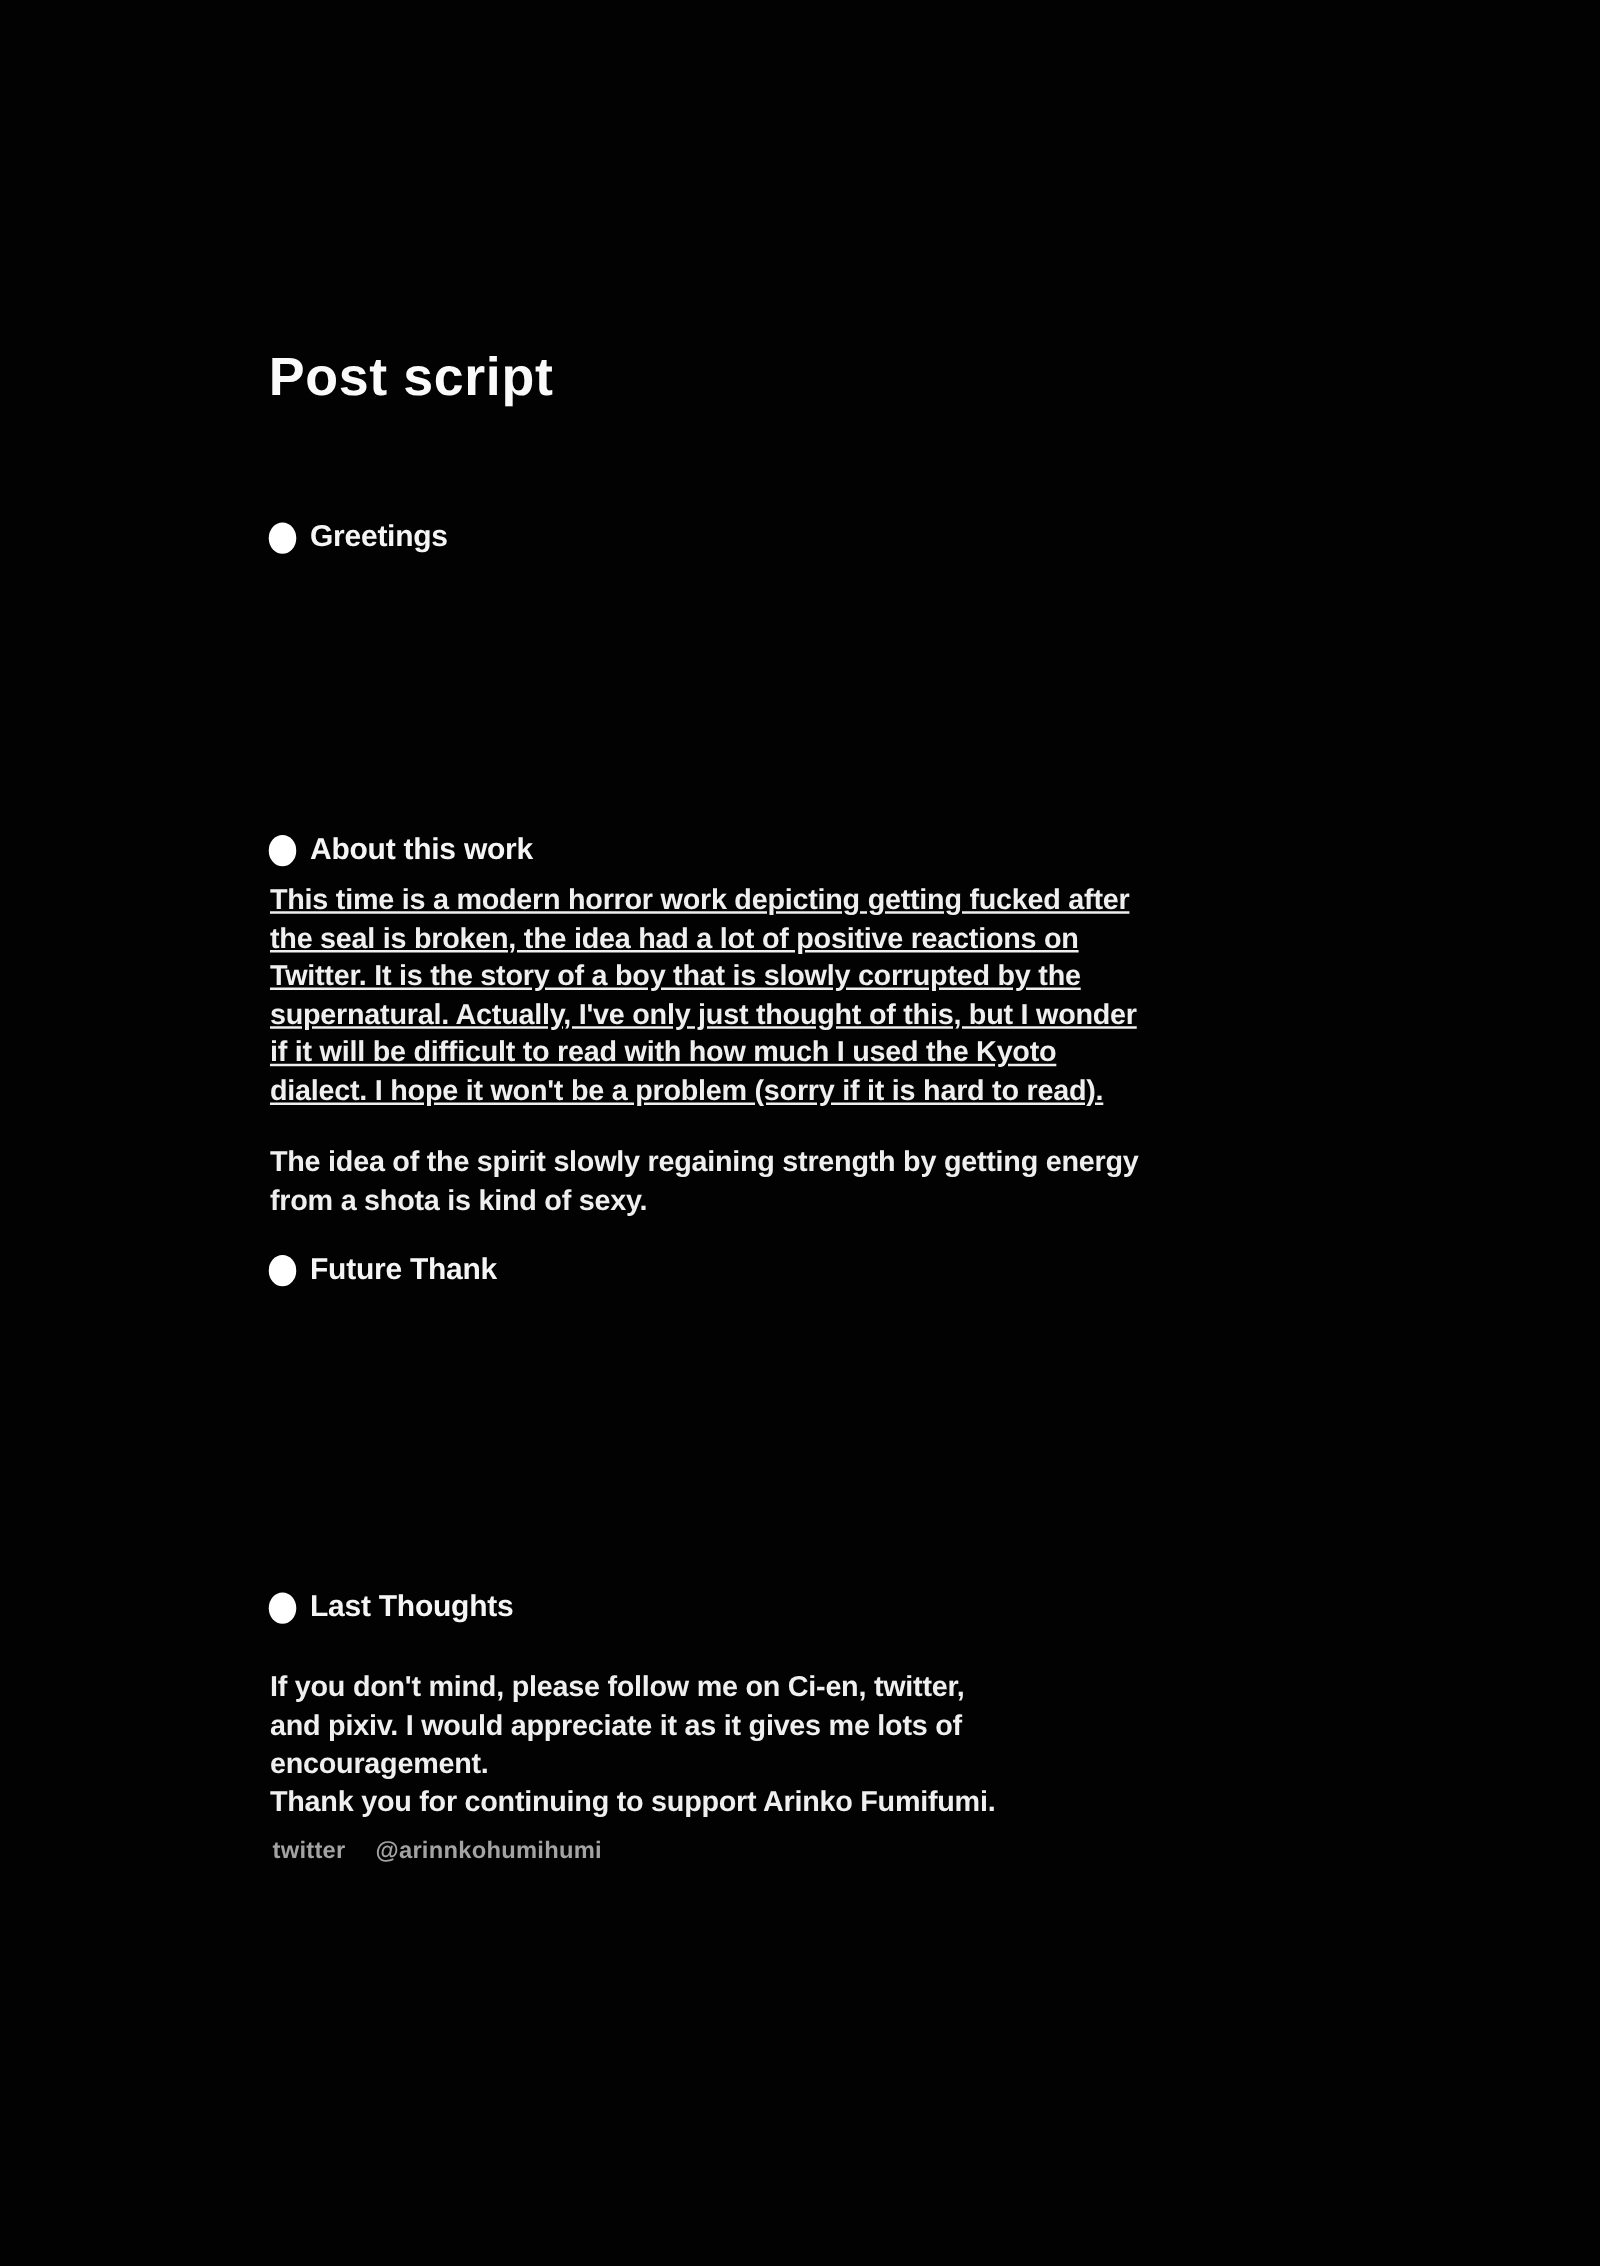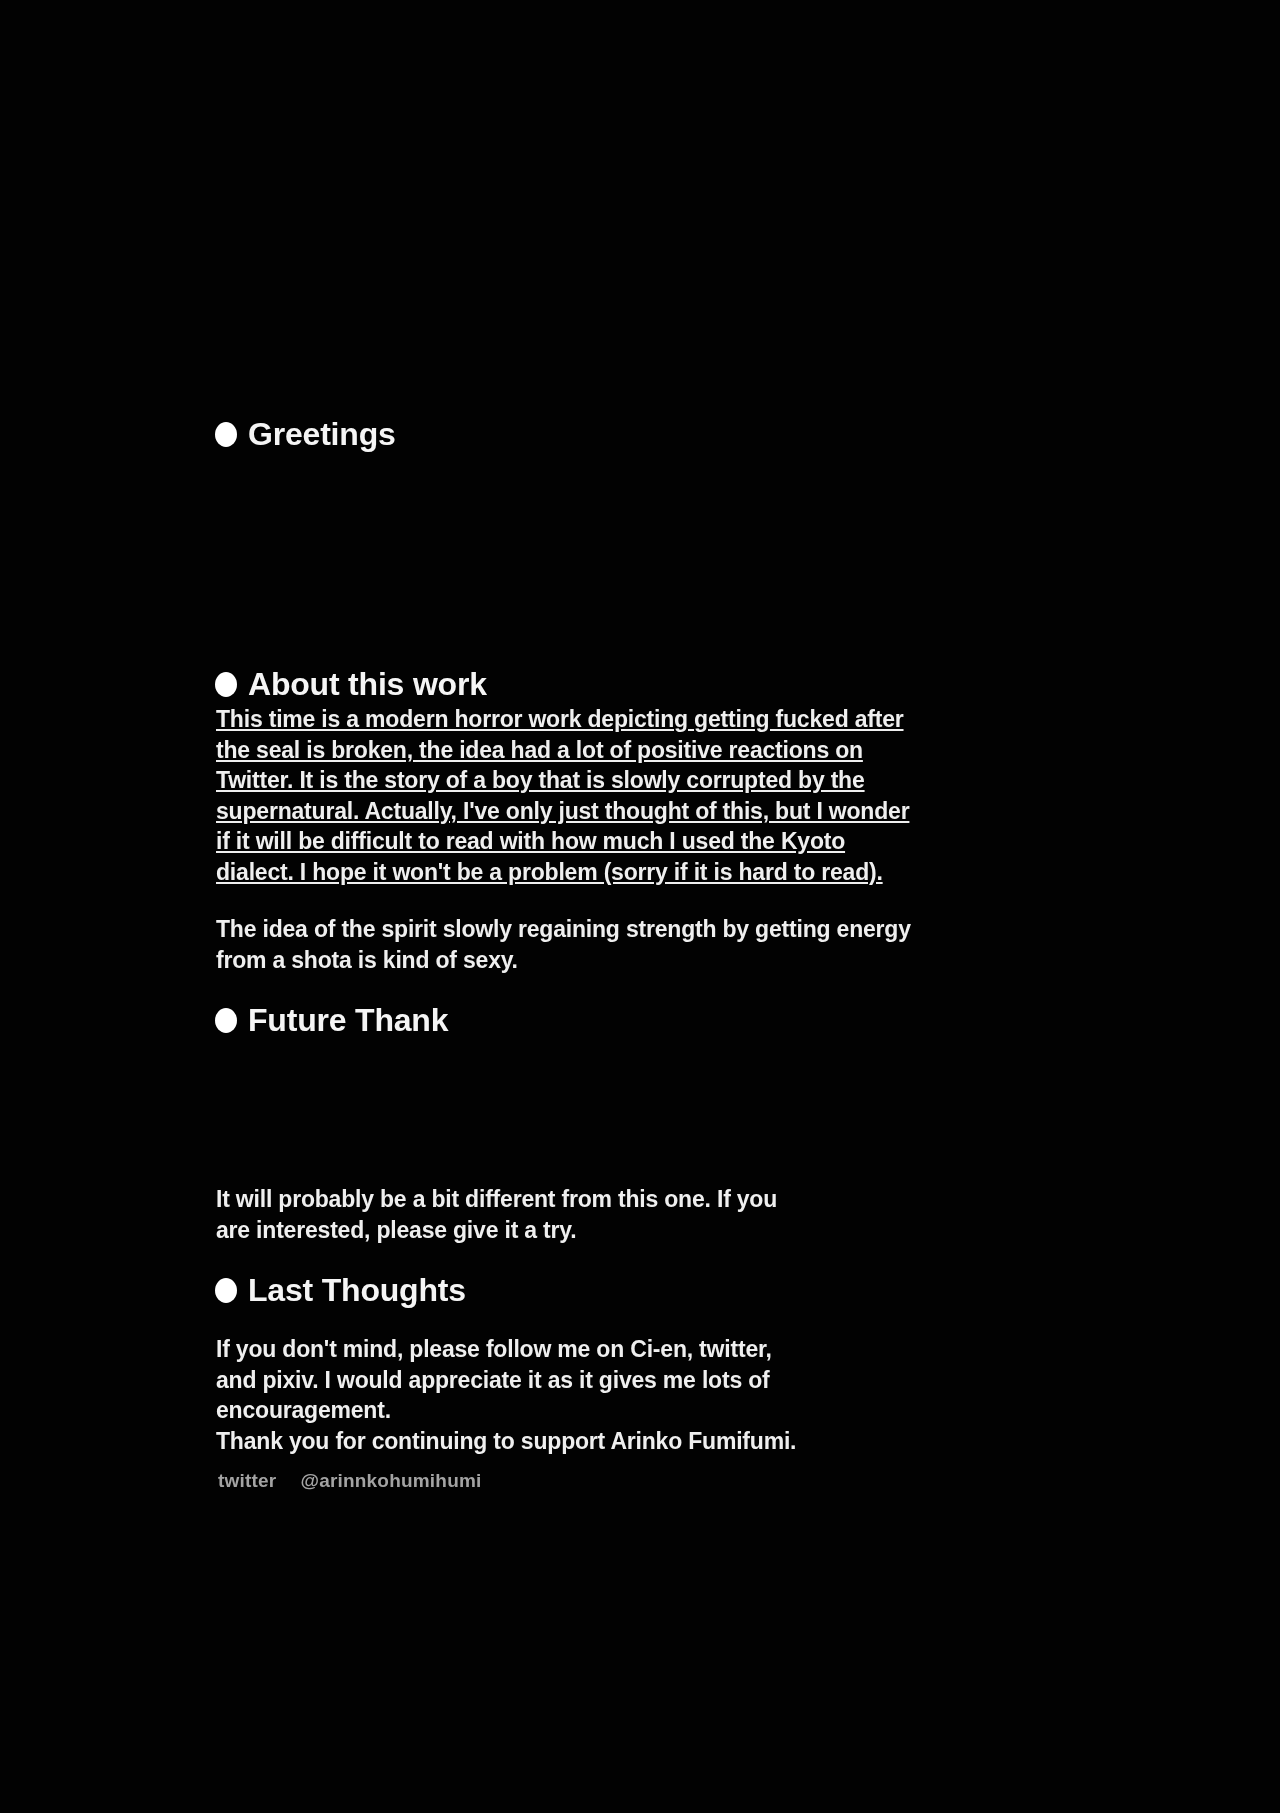--- a/index.html
+++ b/index.html
@@ -24,21 +24,21 @@
     letter-spacing: 0.5px;
     color: #fafafa;
   }
   .sec-heading {
     position: absolute;
     left: 215px;
     display: flex;
     align-items: center;
     gap: 11px;
     color: #f5f5f5;
-    font-size: 32px;
+    font-size: 24px;
     font-weight: 700;
     letter-spacing: -0.2px;
     text-align: center;
   }
   .bullet {
     width: 22px;
     height: 25px;
     border-radius: 50%;
     background: #ffffff;
     flex: none;
@@ -76,20 +76,21 @@
   #p-about-1     { top: 914px; }
   #p-future-0    { top: 1063px; }
   #p-future-1    { top: 1184px; }
   #p-last-0      { top: 1334px; }
 </style>
 </head>
 <body>
 
 <div class="page">
 
+  <div class="page-title">Post script</div>
 
   <div class="sec-heading" id="h-greetings">
     <span class="bullet"></span>
     <span>Greetings</span>
   </div>
 
   <div class="sec-heading" id="h-about">
     <span class="bullet"></span>
     <span>About this work</span>
   </div>
@@ -99,22 +100,20 @@
 supernatural. Actually, I've only just thought of this, but I wonder
 if it will be difficult to read with how much I used the Kyoto
 dialect. I hope it won't be a problem (sorry if it is hard to read).</div>
   <div class="para" id="p-about-1">The idea of the spirit slowly regaining strength by getting energy
 from a shota is kind of sexy.</div>
 
   <div class="sec-heading" id="h-future">
     <span class="bullet"></span>
     <span>Future Thank</span>
   </div>
-  <div class="para" id="p-future-1">It will probably be a bit different from this one. If you
-are interested, please give it a try.</div>
 
   <div class="sec-heading" id="h-last">
     <span class="bullet"></span>
     <span>Last Thoughts</span>
   </div>
   <div class="para" id="p-last-0">If you don't mind, please follow me on Ci-en, twitter,
 and pixiv. I would appreciate it as it gives me lots of
 encouragement.
 Thank you for continuing to support Arinko Fumifumi.</div>
 

